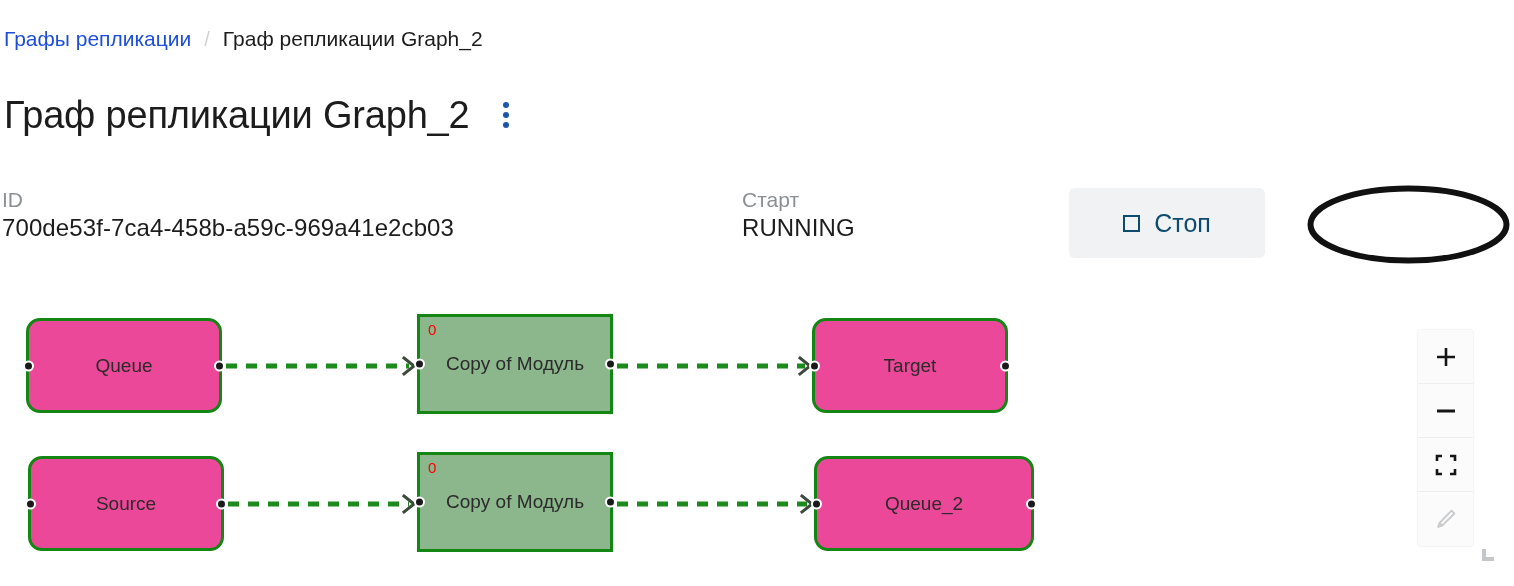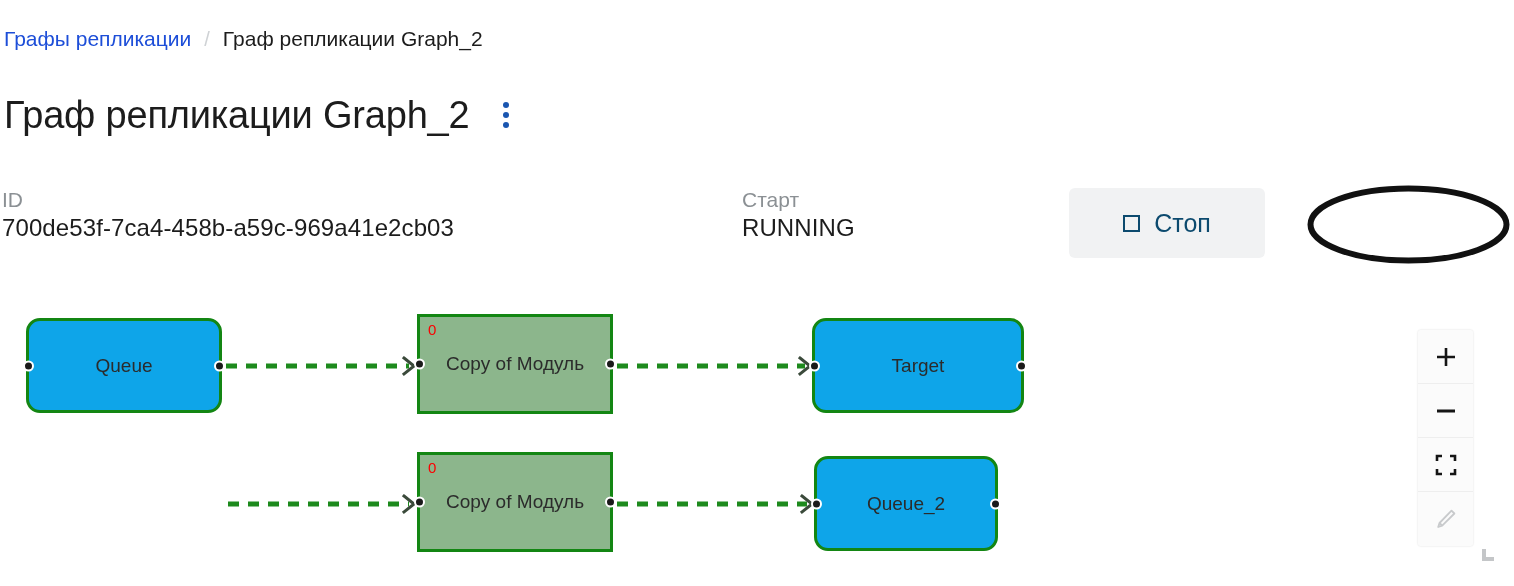--- a/index.html
+++ b/index.html
@@ -167,21 +167,21 @@
     box-sizing: border-box;
     display: flex;
     align-items: center;
     justify-content: center;
     font-size: 19px;
     color: #2b2b2b;
     cursor: pointer;
     white-space: nowrap;
   }
   .node.endpoint {
-    background: #0ea5e9;
+    background: #ec4899;
     border: 3px solid #138613;
     border-radius: 14px;
   }
   .node.module {
     background: #8cb68c;
     border: 3px solid #138613;
     border-radius: 0;
   }
   .node .badge {
     position: absolute;
@@ -311,35 +311,40 @@
     <span class="handle right"></span>
   </div>
 
   <div class="node module" style="left:417px; top:18px; width:196px; height:100px;">
     <span class="badge">0</span>
     <span>Copy of Модуль</span>
     <span class="handle left"></span>
     <span class="handle right"></span>
   </div>
 
-  <div class="node endpoint" style="left:812px; top:22px; width:212px; height:95px;">
+  <div class="node endpoint" style="left:812px; top:22px; width:196px; height:95px;">
     <span>Target</span>
     <span class="handle left"></span>
     <span class="handle right"></span>
   </div>
 
+  <div class="node endpoint" style="left:28px; top:160px; width:196px; height:95px;">
+    <span>Source</span>
+    <span class="handle left"></span>
+    <span class="handle right"></span>
+  </div>
 
   <div class="node module" style="left:417px; top:156px; width:196px; height:100px;">
     <span class="badge">0</span>
     <span>Copy of Модуль</span>
     <span class="handle left"></span>
     <span class="handle right"></span>
   </div>
 
-  <div class="node endpoint" style="left:814px; top:160px; width:184px; height:95px;">
+  <div class="node endpoint" style="left:814px; top:160px; width:220px; height:95px;">
     <span>Queue_2</span>
     <span class="handle left"></span>
     <span class="handle right"></span>
   </div>
 
 </div>
 
 <div class="controls">
   <div class="ctrl-btn">
     <svg width="26" height="26" viewBox="0 0 26 26" aria-hidden="true">

